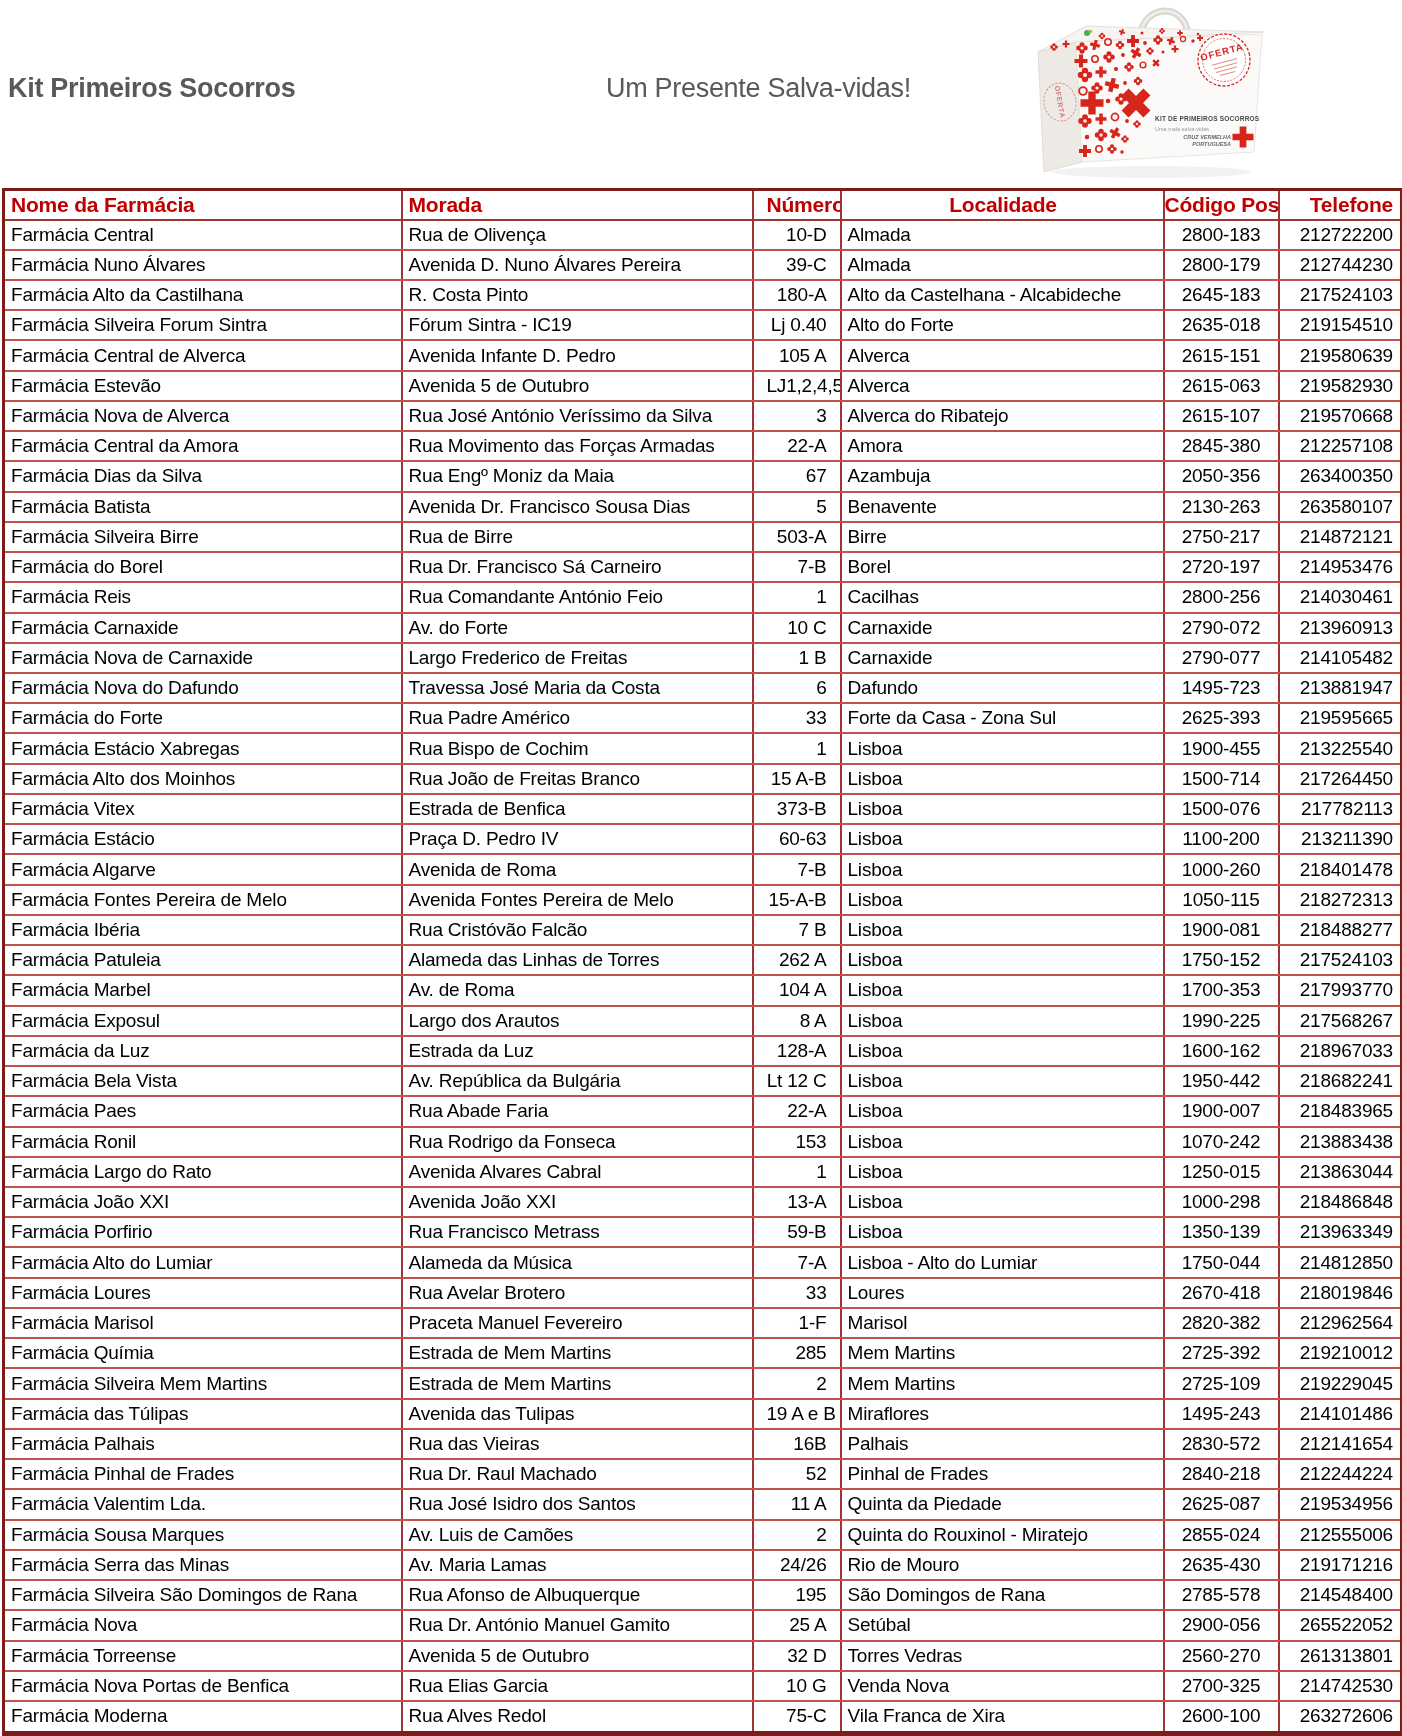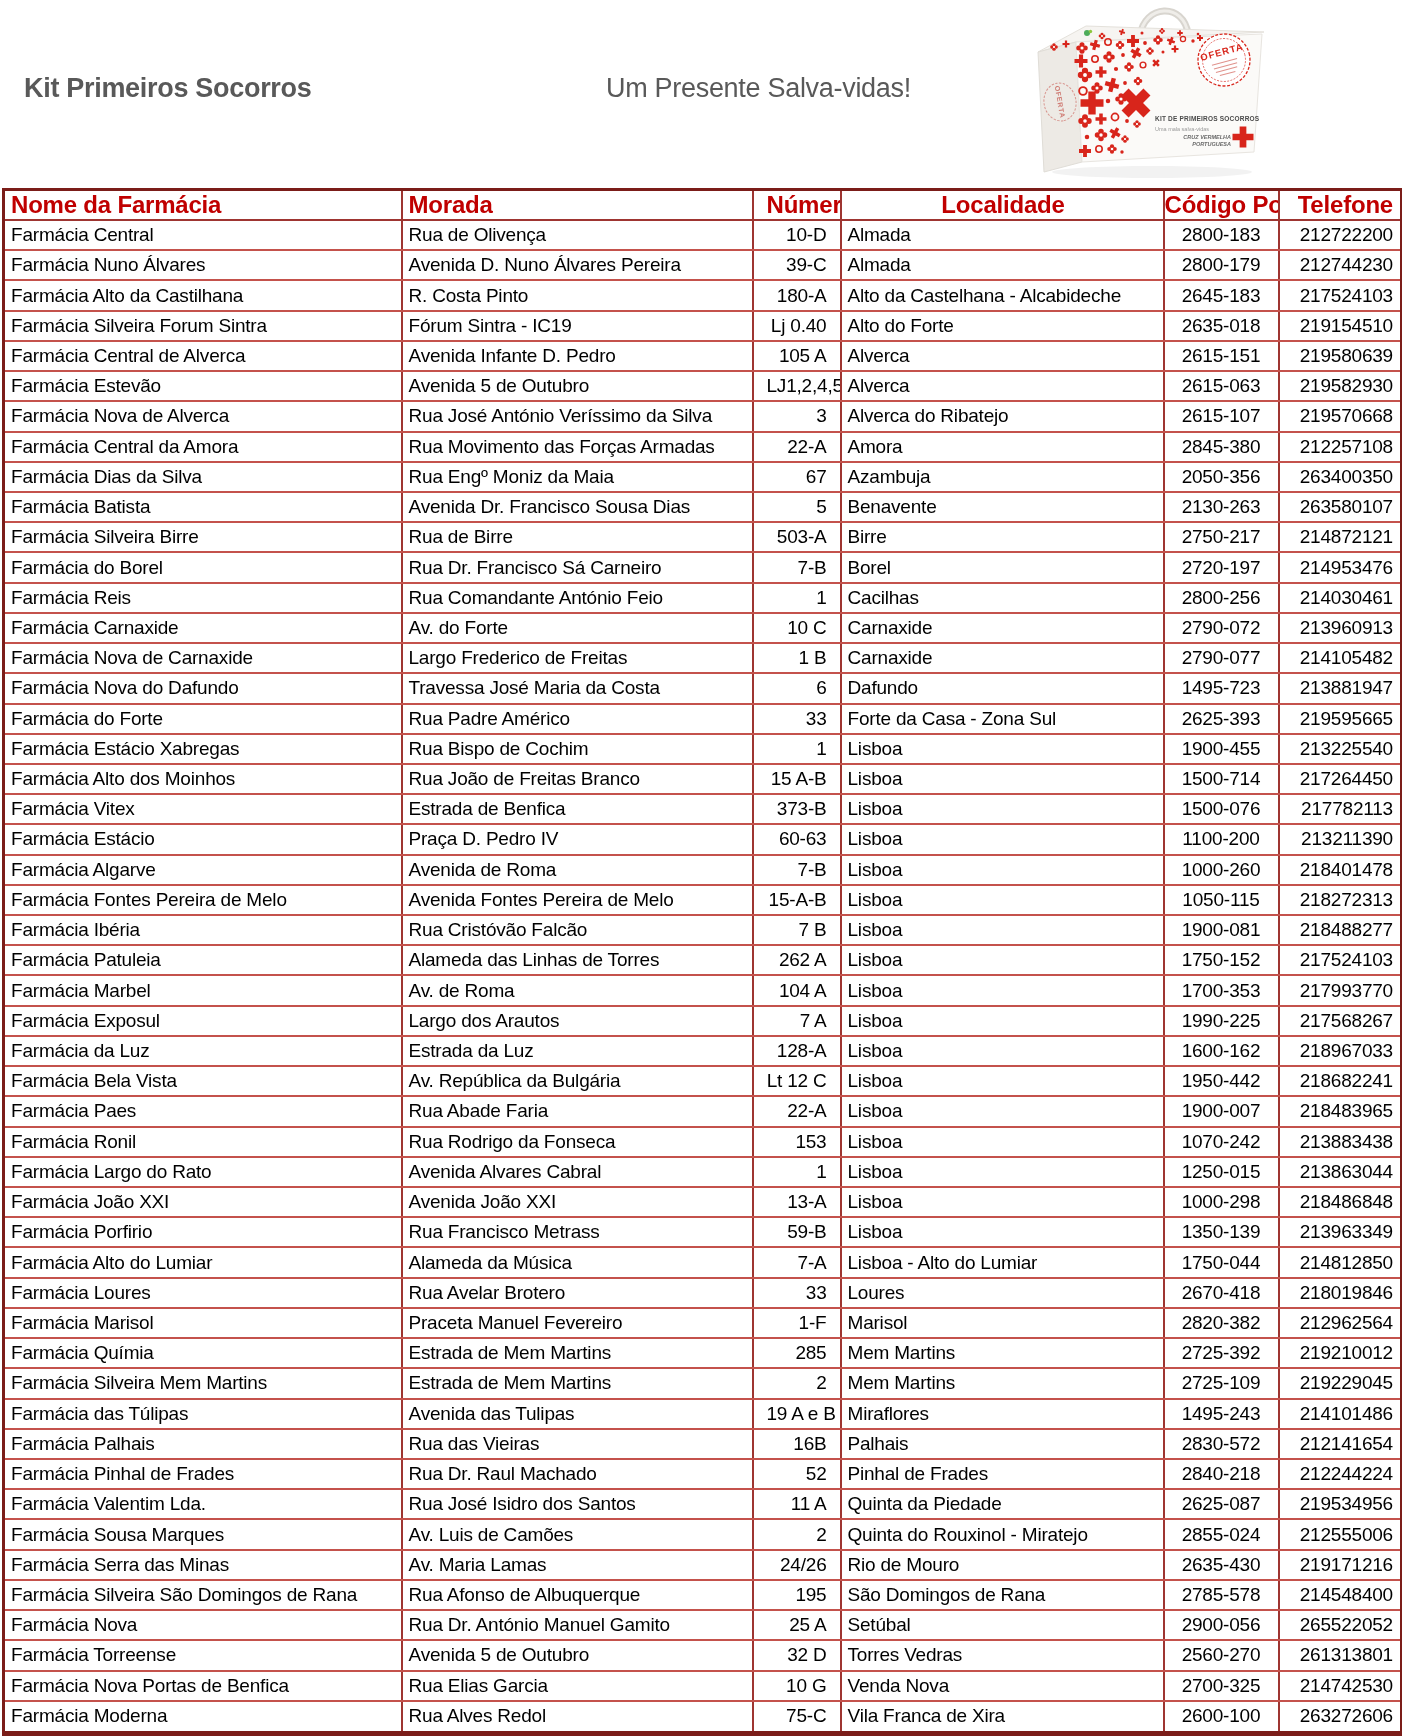--- a/index.html
+++ b/index.html
@@ -1,21 +1,21 @@
 <!DOCTYPE html>
 <html><head>
 <meta charset="utf-8">
 <style>
   html,body{margin:0;padding:0;}
   body{
     width:1402px;height:1736px;background:#ffffff;position:relative;overflow:hidden;
     font-family:"Liberation Sans","DejaVu Sans",sans-serif;
   }
   .page-title{
-    position:absolute;top:73px;left:24px;
+    position:absolute;top:73px;left:8px;
     font-size:27px;font-weight:700;color:#595959;letter-spacing:-0.3px;white-space:nowrap;
   }
   .page-subtitle{
     position:absolute;top:73px;left:606px;
     font-size:27px;font-weight:400;color:#595959;letter-spacing:-0.3px;white-space:nowrap;
   }
   .kitbox{position:absolute;left:1024px;top:0;width:246px;height:182px;}
   .table-wrap{position:absolute;top:188px;left:2px;}
   table.pharm{
     border-collapse:collapse;table-layout:fixed;box-sizing:border-box;
@@ -24,21 +24,21 @@
   }
   table.pharm th,table.pharm td{
     white-space:nowrap;overflow:hidden;vertical-align:middle;
     border-left:2px solid #9E3531;border-right:2px solid #9E3531;
     border-top:2px solid #C4524C;border-bottom:2px solid #C4524C;
     letter-spacing:-0.2px;
   }
   table.pharm thead tr{height:30px;}
   table.pharm tbody tr{height:24px;}
   table.pharm th{
-    color:#C00000;font-size:24px;font-weight:700;
+    color:#C00000;font-size:21px;font-weight:700;
     border-bottom:2px solid #9E3531;
   }
   table.pharm td{font-size:19px;color:#000;font-weight:400;}
   .c0,.c1,.c3{text-align:left;padding:0 4px 0 6px;}
   .c2{text-align:right;padding:0 13px;}
   .c4{text-align:center;padding:0;}
   .c5{text-align:right;padding:0 7px 0 15px;}
   thead .c3,thead .c4{text-align:center;}
   thead .c2,thead .c5{text-align:right;}
 </style>
@@ -394,21 +394,21 @@
           <td class="c0">Farmácia Marbel</td>
           <td class="c1">Av. de Roma</td>
           <td class="c2">104 A</td>
           <td class="c3">Lisboa</td>
           <td class="c4">1700-353</td>
           <td class="c5">217993770</td>
         </tr>
         <tr>
           <td class="c0">Farmácia Exposul</td>
           <td class="c1">Largo dos Arautos</td>
-          <td class="c2">7 A</td>
+          <td class="c2">8 A</td>
           <td class="c3">Lisboa</td>
           <td class="c4">1990-225</td>
           <td class="c5">217568267</td>
         </tr>
         <tr>
           <td class="c0">Farmácia da Luz</td>
           <td class="c1">Estrada da Luz</td>
           <td class="c2">128-A</td>
           <td class="c3">Lisboa</td>
           <td class="c4">1600-162</td>

